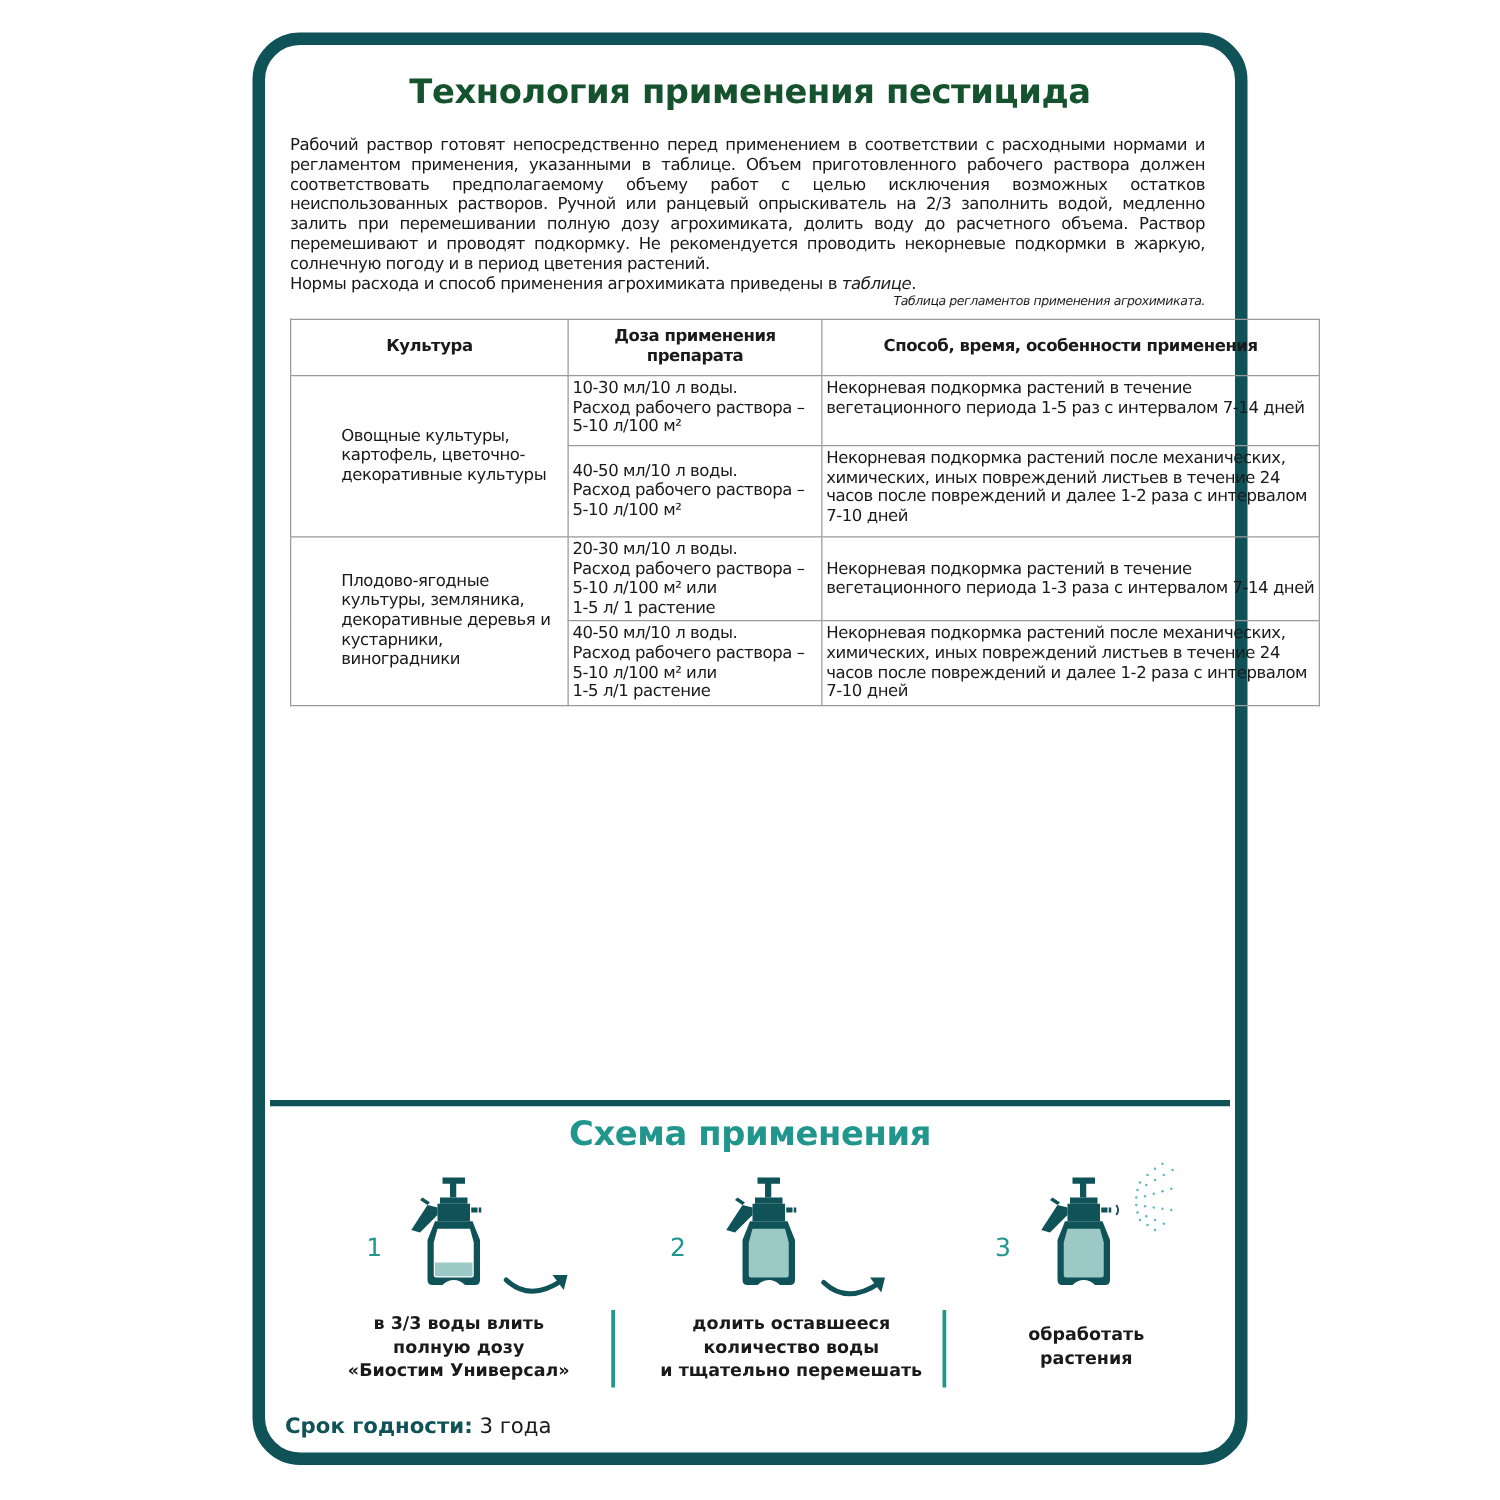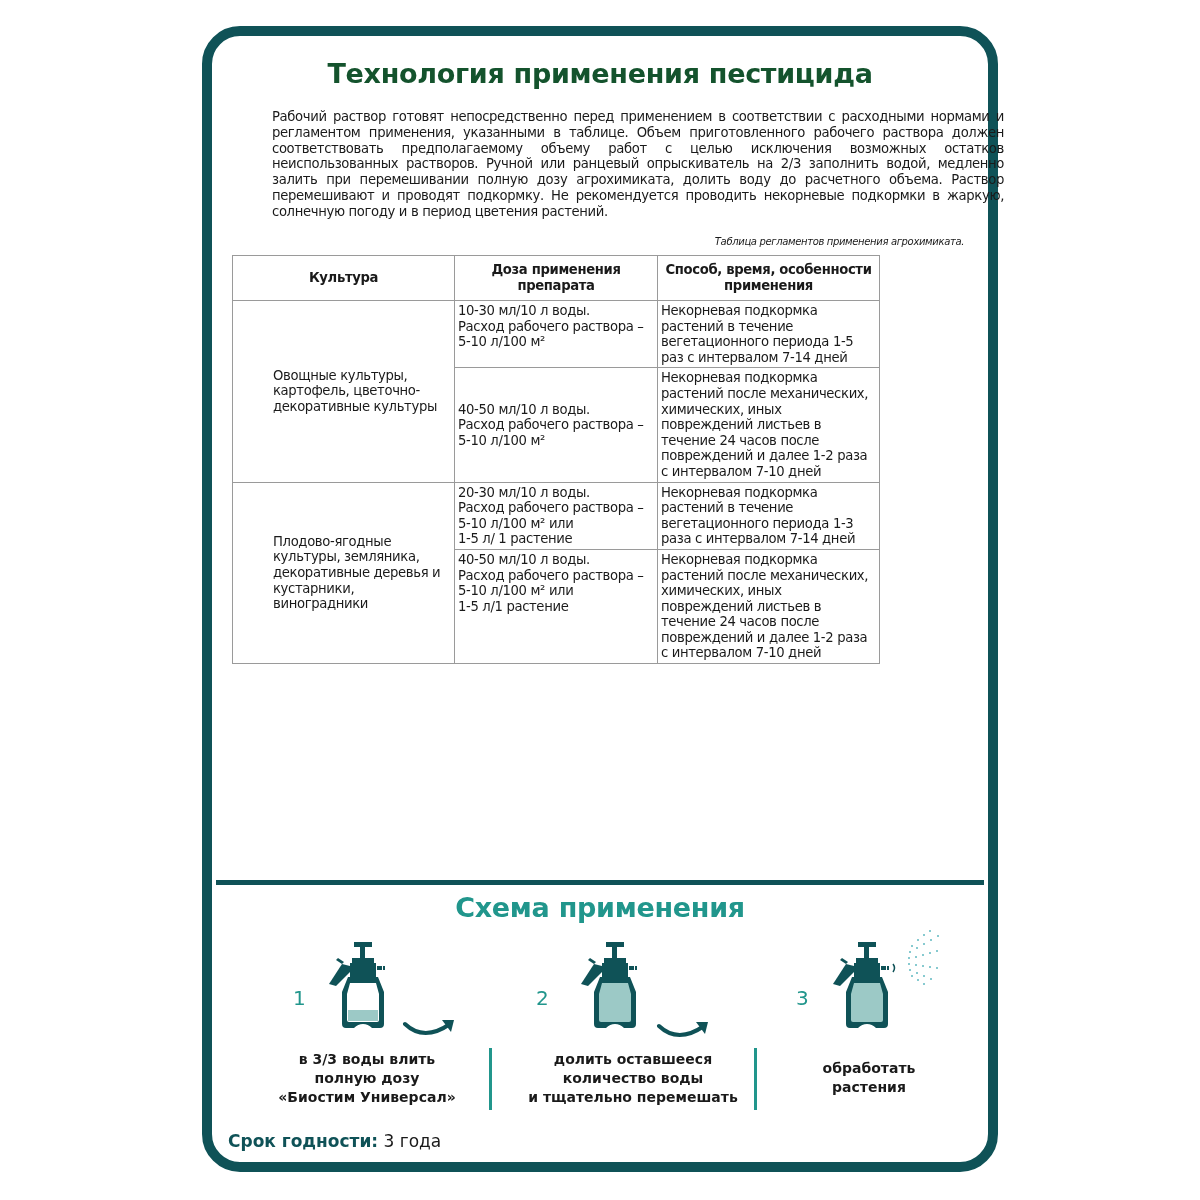--- a/index.html
+++ b/index.html
@@ -9,30 +9,30 @@
       border: 10px solid #0f5257; border-radius: 38px; background: #fff;
     }
     .title {
       position: absolute; left: 0; right: 0; top: 58px; text-align: center;
       font-family: "DejaVu Sans", sans-serif; font-weight: bold; font-size: 27px;
       color: #14532d; letter-spacing: -0.3px;
     }
     .intro {
       position: absolute; left: 232px; width: 732px; top: 109px;
       font-family: "DejaVu Sans", sans-serif; font-size: 13.2px; line-height: 15.8px; color: #1a1a1a;
-      text-align: justify; letter-spacing: -0.35px; margin-left: 40px;
+      text-align: justify; letter-spacing: -0.35px;
     }
     .intro p { margin: 0; }
     .intro em { font-style: italic; }
     .caption {
       position: absolute; right: 236px; top: 236px; font-style: italic;
       font-size: 10px; color: #1a1a1a; letter-spacing: -0.35px; margin-left: 43px;
     }
     table.reg {
-      position: absolute; left: 232px; top: 255px; width: 648px;
+      position: absolute; left: 232px; top: 255px; width: 824px;
       border-collapse: collapse; font-size: 13.2px; color: #1a1a1a; letter-spacing: -0.35px;
       line-height: 15.6px;
     }
     table.reg th, table.reg td { border: 1px solid #9a9a9a; padding: 2px 3px; vertical-align: top; }
     table.reg th { font-weight: bold; text-align: center; vertical-align: middle; height: 40px; }
     table.reg td.crop { vertical-align: middle; width: 178px; padding-left: 40px; }
     table.reg td.dose { width: 196px; }
     .divider { position: absolute; left: 216px; width: 768px; top: 880px; height: 5px; background: #0f5257; }
     .scheme-title {
       position: absolute; left: 0; right: 0; top: 892px; text-align: center;
@@ -52,20 +52,21 @@
   </style>
 </head>
 <body>
 
 <div class="frame"></div>
 
 <h1 class="title" style="margin:0;">Технология применения пестицида</h1>
 
 <div class="intro">
   <p>Рабочий раствор готовят непосредственно перед применением в соответствии с расходными нормами и регламентом применения, указанными в таблице. Объем приготовленного рабочего раствора должен соответствовать предполагаемому объему работ с целью исключения возможных остатков неиспользованных растворов. Ручной или ранцевый опрыскиватель на 2/3 заполнить водой, медленно залить при перемешивании полную дозу агрохимиката, долить воду до расчетного объема. Раствор перемешивают и проводят подкормку. Не рекомендуется проводить некорневые подкормки в жаркую, солнечную погоду и в период цветения растений.</p>
+  <p><span>Нормы расхода и способ применения агрохимиката приведены в </span><em>таблице</em><span>.</span></p>
 </div>
 <div class="caption">Таблица регламентов применения агрохимиката.</div>
 
 <table class="reg">
   <thead>
     <tr>
       <th>Культура</th>
       <th style="width:196px;">Доза применения препарата</th>
       <th>Способ, время, особенности применения</th>
     </tr>

